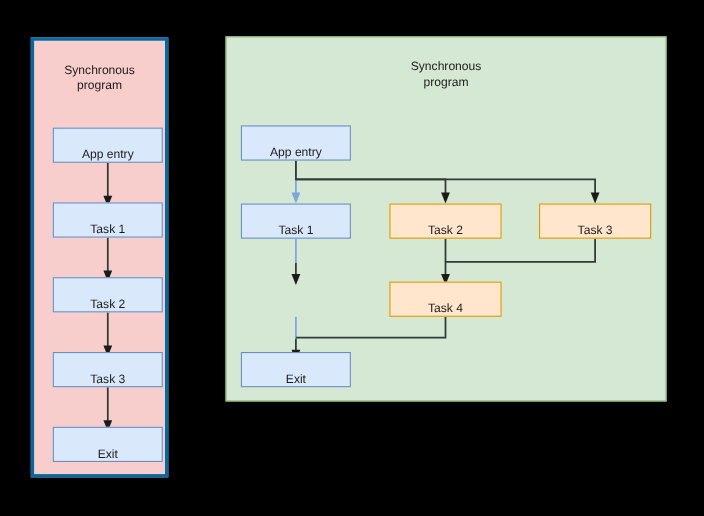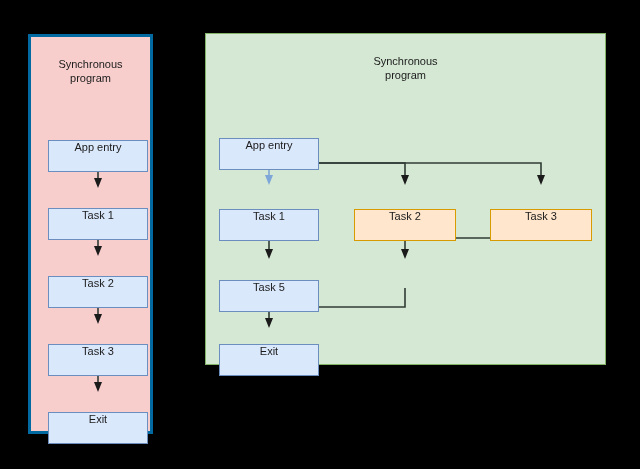--- a/index.html
+++ b/index.html
@@ -8,22 +8,22 @@
        font-family:"Liberation Sans","DejaVu Sans",sans-serif;}
   #canvas{position:relative;width:640px;height:469px;background:#000;}
 
   .container{position:absolute;box-sizing:border-box;}
   .container .ctitle{
     position:absolute;left:0;right:0;text-align:center;
     font-size:11px;line-height:14px;color:#1b1b1b;white-space:pre-line;
   }
 
   .node{position:absolute;box-sizing:border-box;display:flex;
-        align-items:flex-start;justify-content:center;
-        font-size:11px;color:#1b1b1b;margin-top:24px;}
+        align-items:flex-end;justify-content:center;
+        font-size:11px;color:#1b1b1b;}
   .node.blue{background:#dae8fc;border:1px solid #6c8ebf;}
   .node.orange{background:#ffe6cc;border:1px solid #d79b00;}
 
   svg.edges{position:absolute;left:0;top:0;width:640px;height:469px;
             overflow:visible;pointer-events:none;}
   .edge{fill:none;stroke:#2f3b34;stroke-width:1.6;}
   .edge.lightblue{stroke:#7ea6d8;stroke-width:1.6;}
   .ah{fill:#1b1b1b;}
   .ah.lightblue{fill:#7ea6d8;}
 </style>
@@ -123,20 +123,20 @@
   </div>
   <div class="node blue" style="left:219px;top:185px;width:100px;height:32px;">
     <span>Task 1</span>
   </div>
   <div class="node orange" style="left:354px;top:185px;width:102px;height:32px;">
     <span>Task 2</span>
   </div>
   <div class="node orange" style="left:490px;top:185px;width:102px;height:32px;">
     <span>Task 3</span>
   </div>
-  <div class="node blue" style="left:219px;top:256px;width:100px;height:32px;">
-    <span>Task 5</span>
+  <div class="node orange" style="left:354px;top:256px;width:102px;height:32px;">
+    <span>Task 4</span>
   </div>
   <div class="node blue" style="left:219px;top:320px;width:100px;height:32px;">
     <span>Exit</span>
   </div>
 
 </div>
 
 </body></html>

